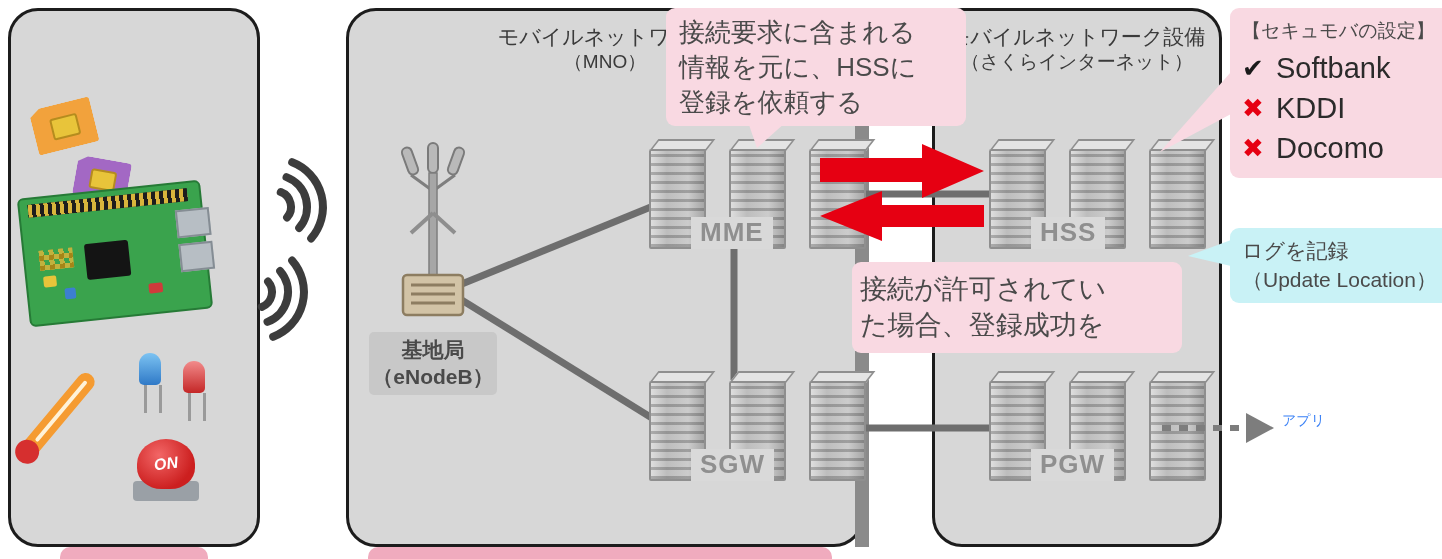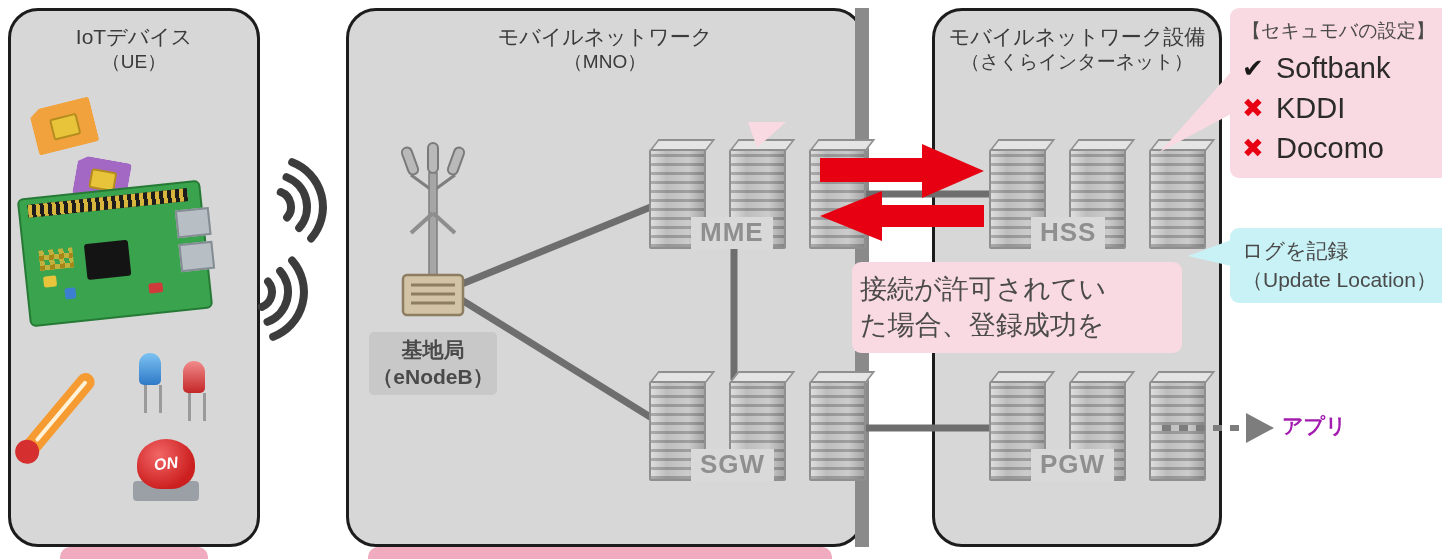--- a/index.html
+++ b/index.html
@@ -59,21 +59,21 @@
   .callout-request{left:666px;top:8px;width:274px;padding:7px 13px;font-size:26px;line-height:1.34;font-weight:500;}
   .callout-success{left:852px;top:262px;width:314px;padding:9px 8px;font-size:27px;line-height:1.35;font-weight:500;}
   .callout-settings{left:1230px;top:8px;width:208px;padding:10px 6px 10px 12px;}
   .callout-settings .set-title{font-size:19px;white-space:nowrap;margin-bottom:4px;color:#4a4a4a;}
   .setting-row{display:flex;align-items:center;height:40px;font-size:29px;color:#2b2b2b;font-weight:500;}
   .setting-row .mark{width:34px;font-size:26px;font-weight:bold;}
   .mark-check{color:#1a1a1a;}
   .mark-cross{color:var(--arrow-red,#e60012);}
   .callout-log{left:1230px;top:228px;width:208px;padding:8px 12px;font-size:21px;line-height:1.4;}
   
-  .app-label{position:absolute;left:1282px;top:412px;font-size:21px;font-weight:bold;color:#a21caf;z-index:4;}
+  .app-label{position:absolute;left:1282px;top:412px;font-size:14px;font-weight:normal;color:#3b82f6;z-index:4;}
   
   .iot-item{position:absolute;}
   .sim{border-radius:4px;}
   .sim-chip{position:absolute;background:#e8c43a;border:2px solid #b58c1e;border-radius:3px;}
   .sim1{left:22px;top:92px;width:62px;height:46px;background:#f2a23c;transform:rotate(-14deg);
     clip-path:polygon(18% 0,100% 0,100% 100%,0 100%,0 16%);}
   .sim1 .sim-chip{left:18px;top:13px;width:24px;height:18px;}
   .sim2{left:64px;top:148px;width:54px;height:40px;background:#a368c4;transform:rotate(10deg);
     clip-path:polygon(18% 0,100% 0,100% 100%,0 100%,0 16%);}
   .sim2 .sim-chip{left:15px;top:11px;width:22px;height:16px;}
@@ -111,24 +111,20 @@
 </style>
 </head>
 <body>
 
 <div class="canvas">
 
   <div class="strip strip-left"></div>
   <div class="strip strip-mid"></div>
 
   <div class="panel panel-iot">
-    <div class="panel-title">
-      <span class="t1">IoTデバイス</span>
-      <span class="t2">（UE）</span>
-    </div>
     <div class="iot-item sim sim1">
         <div class="sim-chip"></div>
       </div>
     <div class="iot-item sim sim2">
         <div class="sim-chip"></div>
       </div>
     <div class="iot-item board">
       <div class="pin-header"></div>
       <div class="chip"></div>
       <div class="usb usb1"></div>
@@ -237,20 +233,25 @@
   <svg class="layer overlay-layer" viewBox="0 0 1442 559">
     <polygon class="tail-pink" points="748,122 786,122 757,148"></polygon>
     <polygon class="tail-pink" points="1231,72 1231,114 1160,152"></polygon>
     <polygon class="tail-cyan" points="1231,240 1231,266 1188,256"></polygon>
     <polygon class="red-arrow" points="820,158 922,158 922,144 984,171 922,198 922,182 820,182"></polygon>
     <polygon class="red-arrow" points="984,205 882,205 882,191 820,216 882,241 882,227 984,227"></polygon>
     <path class="dot-line" d="M1162,428 L1246,428"></path>
     <polygon class="dot-head" points="1246,413 1274,428 1246,443"></polygon>
   </svg>
 
+  <div class="callout callout-pink callout-request">
+    <div>接続要求に含まれる</div>
+    <div>情報を元に、HSSに</div>
+    <div>登録を依頼する</div>
+  </div>
 
   <div class="callout callout-pink callout-settings">
     <div class="set-title">【セキュモバの設定】</div>
     <div class="setting-row">
       <span class="mark mark-check">✔</span>
       <span>Softbank</span>
     </div>
     <div class="setting-row">
       <span class="mark mark-cross">✖</span>
       <span>KDDI</span>

